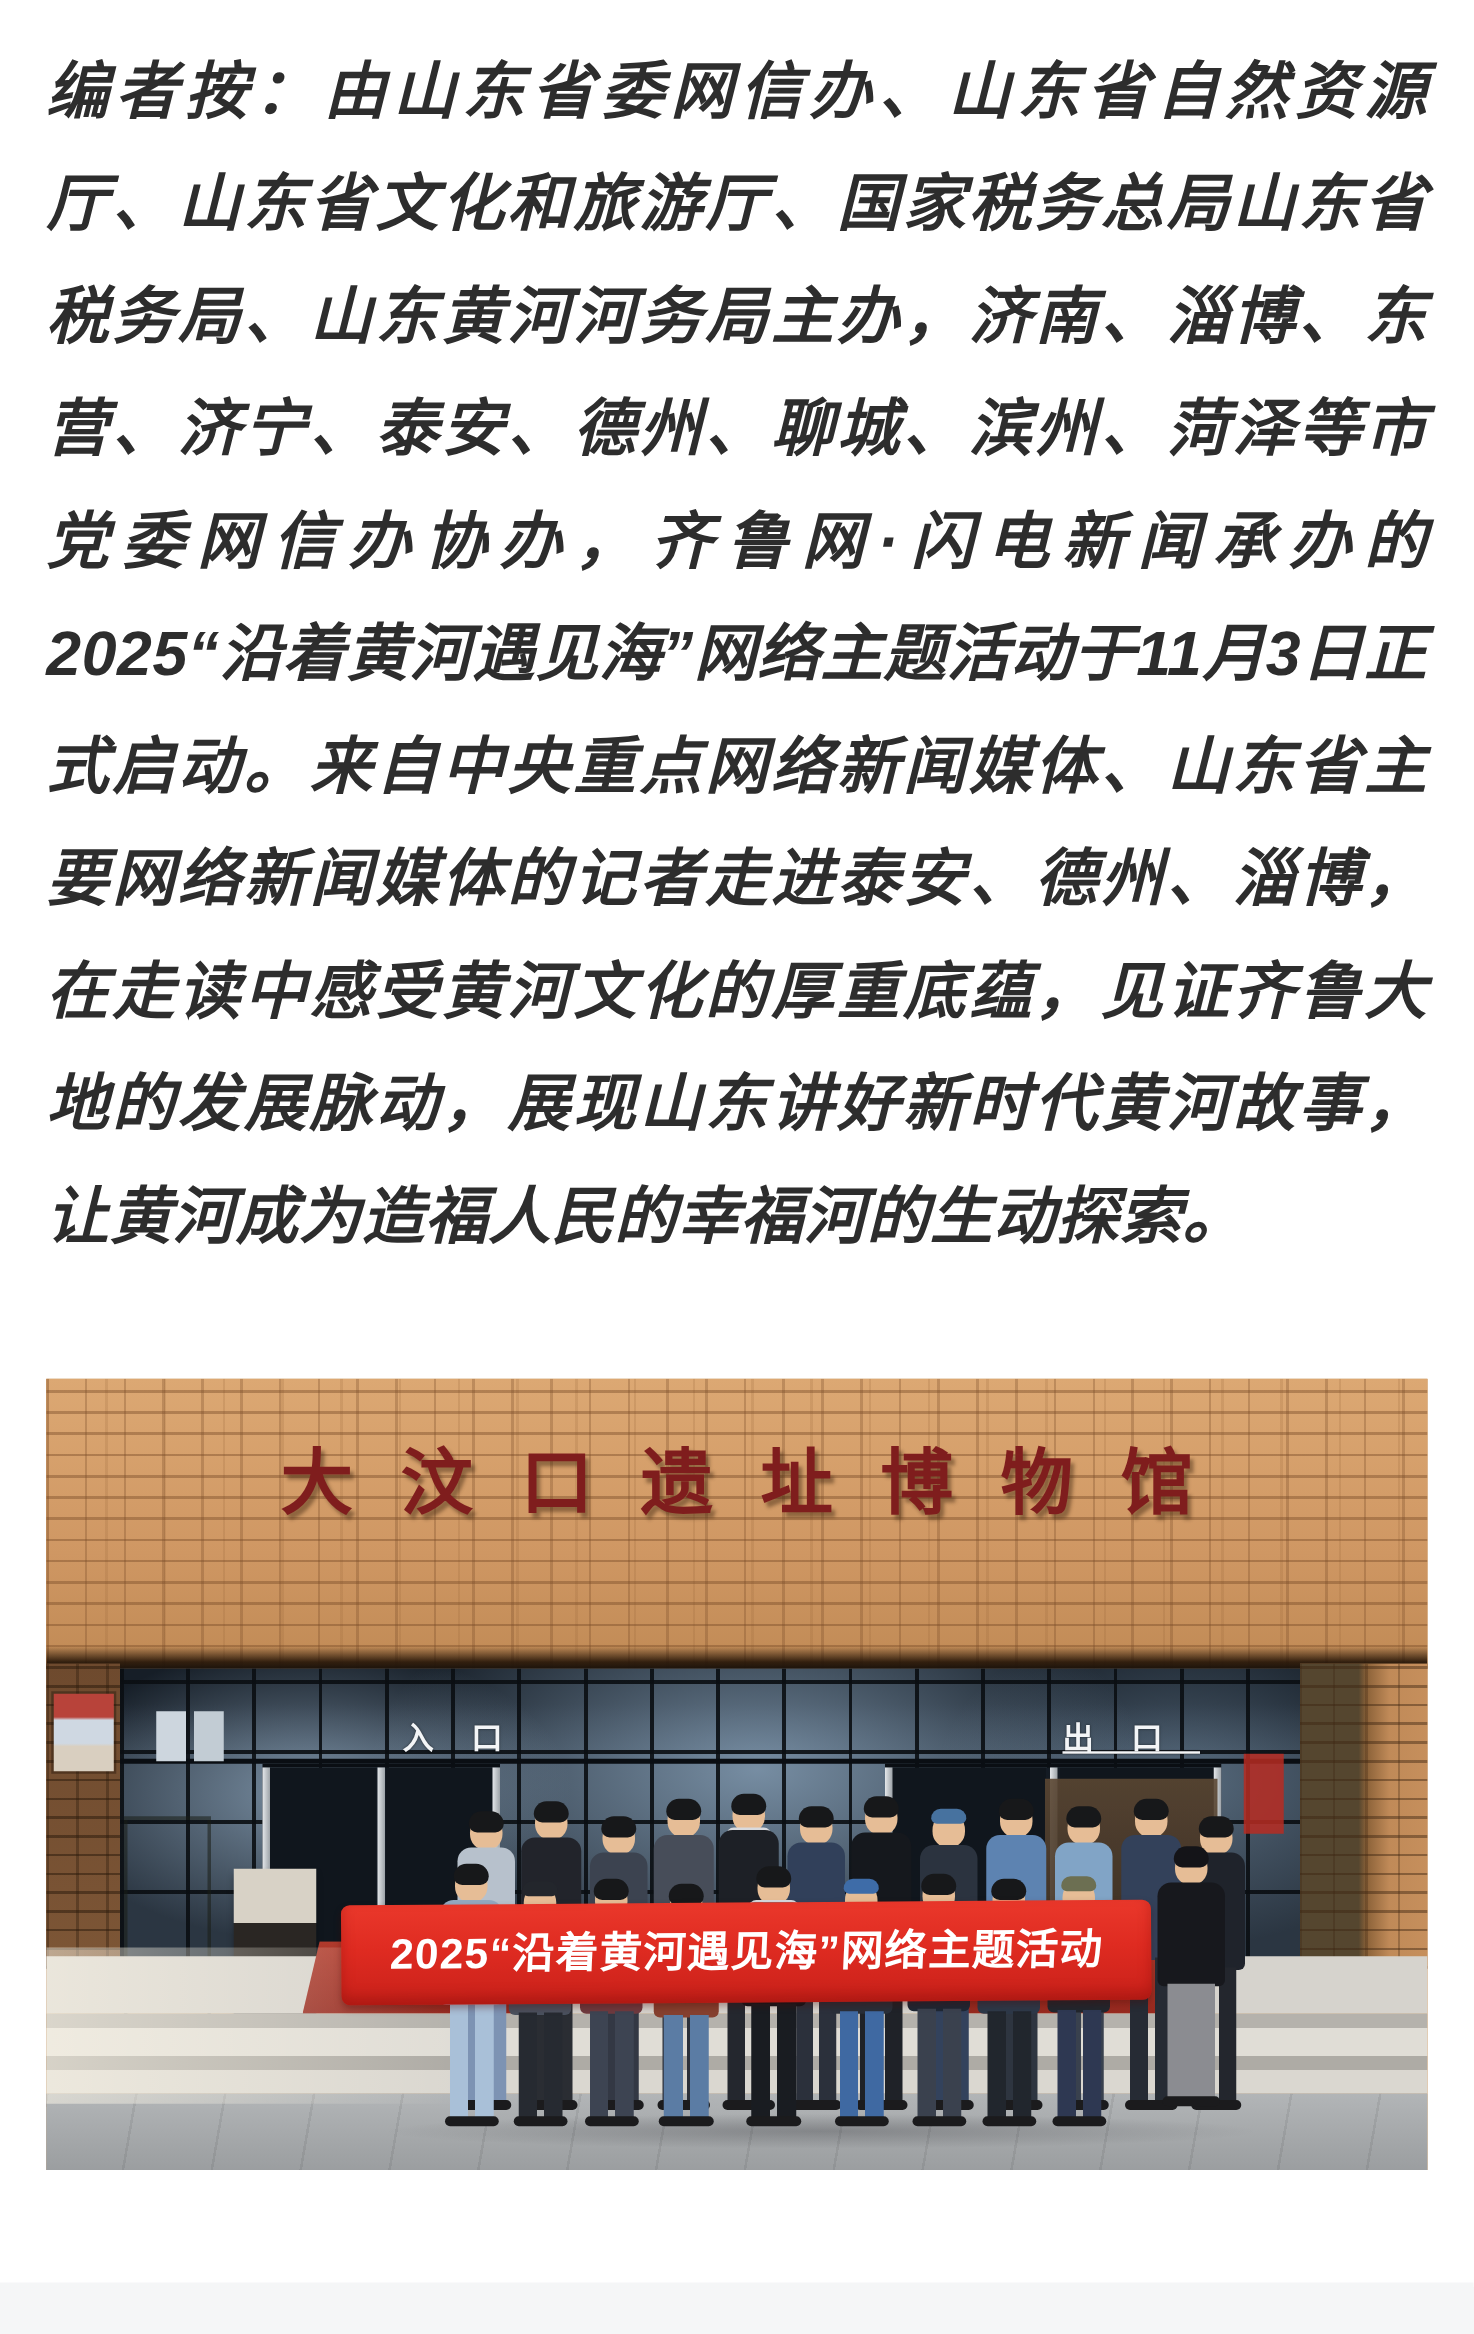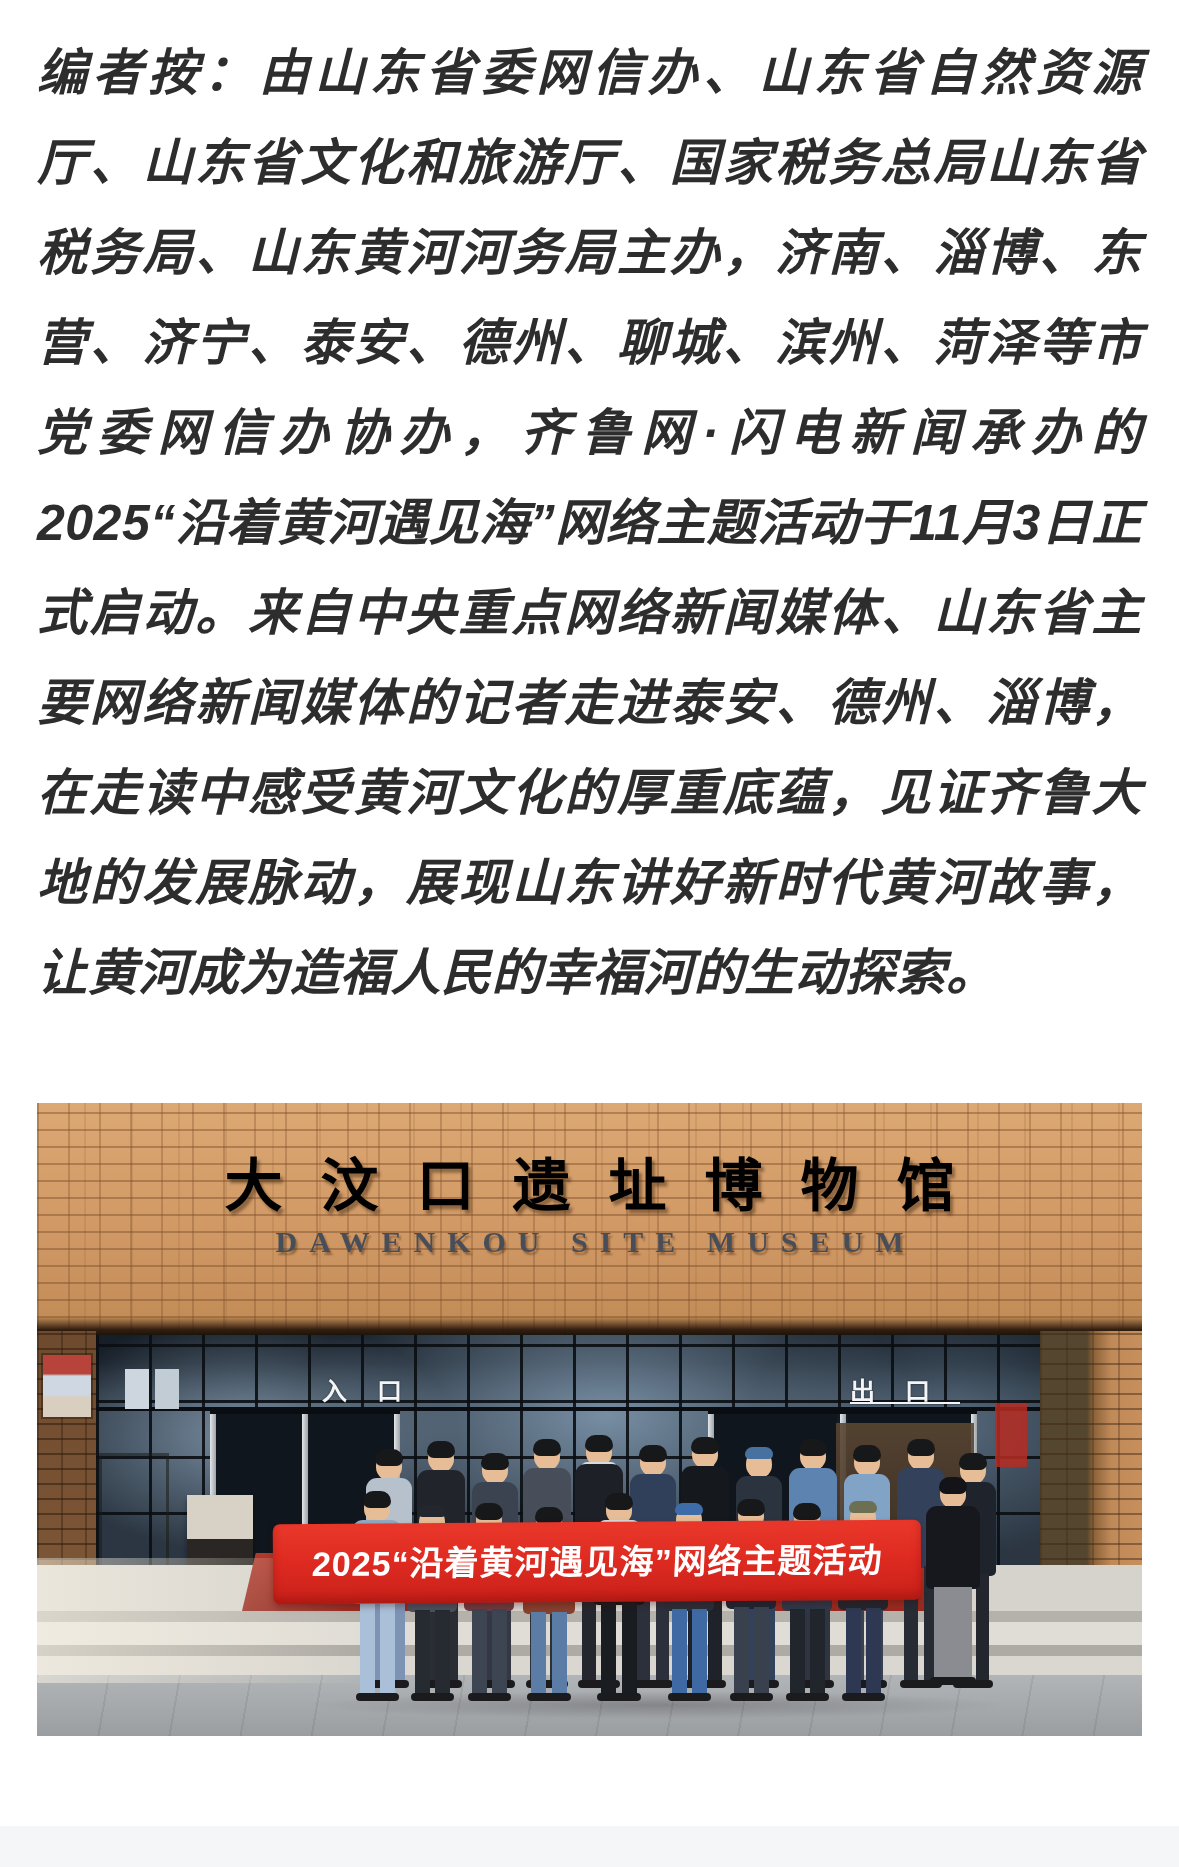--- a/index.html
+++ b/index.html
@@ -100,21 +100,21 @@
   .plaza{left:0;top:572px;width:1105px;height:61px;
     background-color:#a7aaac;
     background-image:
       repeating-linear-gradient(100deg, rgba(0,0,0,.07) 0 2px, rgba(0,0,0,0) 2px 70px),
       linear-gradient(180deg,#b2b5b7,#9b9ea0);}
   .sun-patch{left:0;top:455px;width:330px;height:125px;
     background:linear-gradient(90deg,rgba(255,249,234,.5),rgba(255,249,234,0));z-index:1;}
   .group-shadow{left:270px;top:588px;width:700px;height:28px;border-radius:50%;
     background:radial-gradient(ellipse closest-side,rgba(40,40,46,.28),rgba(40,40,46,0));z-index:1;}
   
-  .sign-cn{left:0;top:36px;width:1105px;text-align:center;color:#000000;
+  .sign-cn{left:0;top:36px;width:1105px;text-align:center;color:#7f1d1d;
     font-size:58px;font-weight:700;letter-spacing:38px;text-indent:38px;white-space:nowrap;
     text-shadow:3px 4px 3px rgba(60,35,15,.45);}
   .sign-en{left:0;top:122px;width:1105px;text-align:center;color:#474e59;
     font-family:"Liberation Serif",serif;font-size:30px;font-weight:700;
     letter-spacing:12px;text-indent:12px;white-space:nowrap;
     text-shadow:2px 3px 2px rgba(60,35,15,.4);}
   
   .people-layer{left:0;top:0;width:1105px;height:633px;}
   .person{position:absolute;}
   .person i{position:absolute;display:block;}
@@ -140,21 +140,20 @@
   .footer-strip{position:absolute;left:0;top:1826px;width:1179px;height:41px;background:#f5f6f7;}
 </style>
 </head>
 <body>
 
 <p class="editor-note">编者按：由山东省委网信办、山东省自然资源厅、山东省文化和旅游厅、国家税务总局山东省税务局、山东黄河河务局主办，济南、淄博、东营、济宁、泰安、德州、聊城、滨州、菏泽等市党委网信办协办，齐鲁网·闪电新闻承办的2025“沿着黄河遇见海”网络主题活动于11月3日正式启动。来自中央重点网络新闻媒体、山东省主要网络新闻媒体的记者走进泰安、德州、淄博，在走读中感受黄河文化的厚重底蕴，见证齐鲁大地的发展脉动，展现山东讲好新时代黄河故事，让黄河成为造福人民的幸福河的生动探索。</p>
 
 <figure class="photo">
   <div class="brick brick-band"></div>
   <div class="sign-cn">大汶口遗址博物馆</div>
-  <div class="sign-en">DAWENKOU SITE MUSEUM</div>
   <div class="lintel-shadow"></div>
 
   <div class="glass"></div>
   <div class="transom"></div>
   <div class="glass-sign entrance-sign">入口</div>
   <div class="glass-sign exit-sign">出口</div>
 
   <div class="door door-ent">
     <span class="post p1"></span>
     <span class="post p2"></span>

